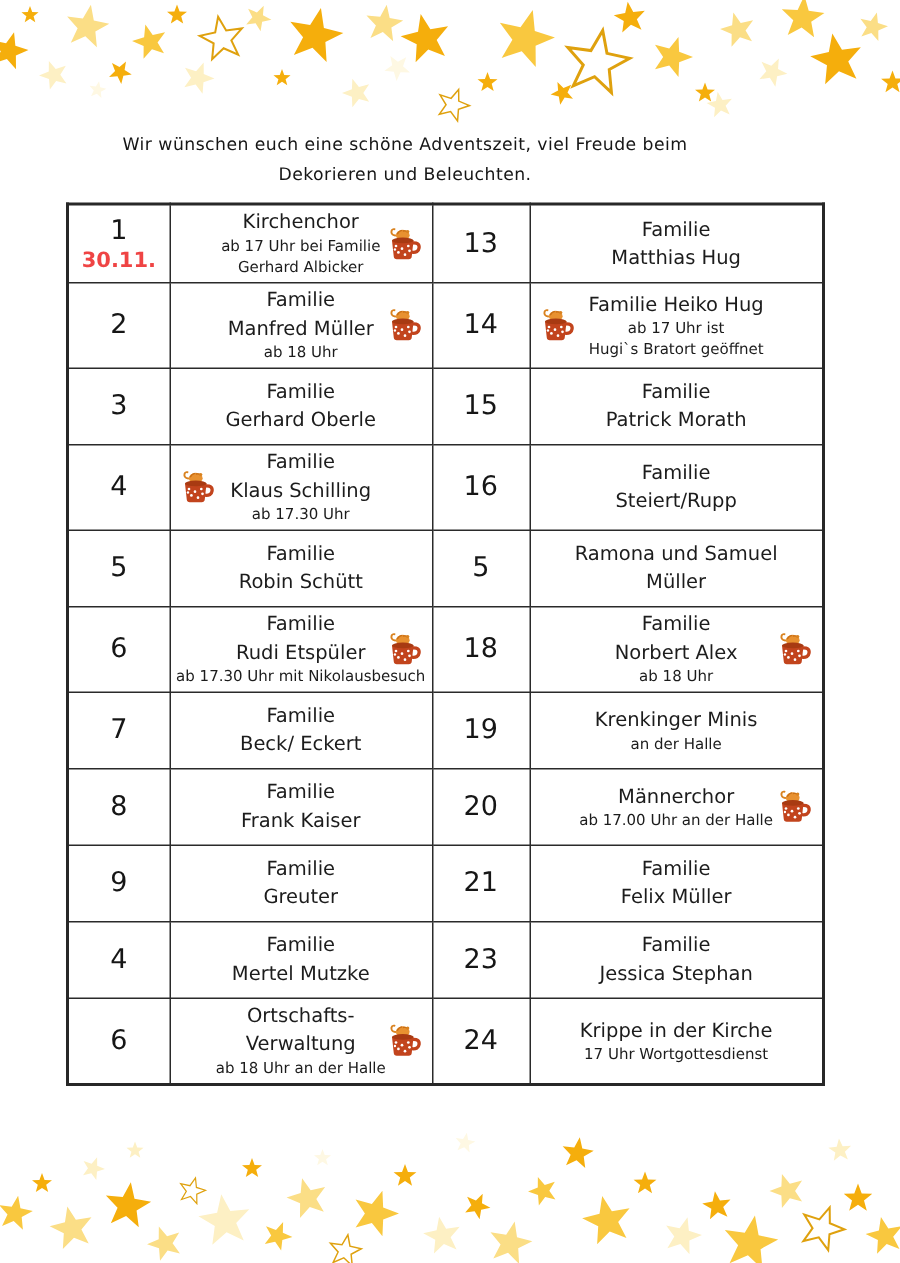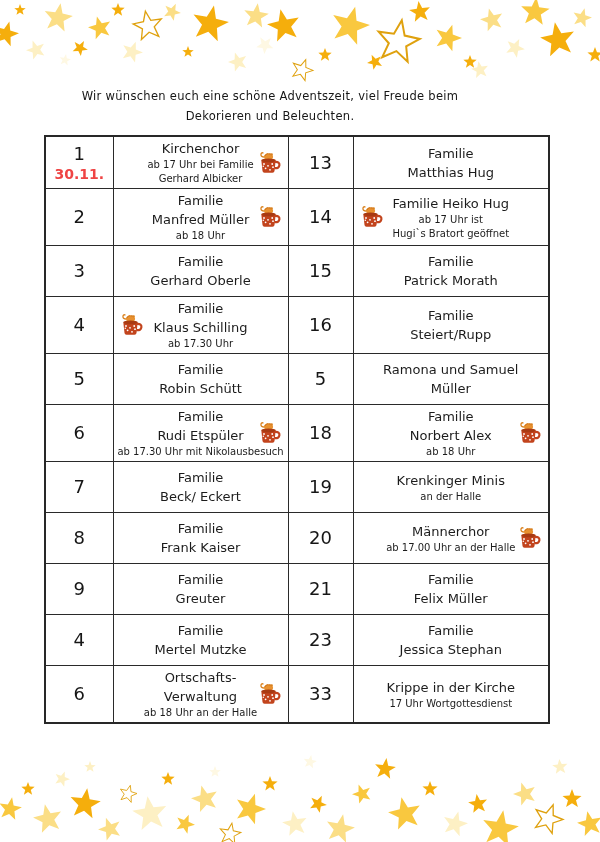--- a/index.html
+++ b/index.html
@@ -444,21 +444,21 @@
     <circle cx="13" cy="19.8" r="0.9" fill="#fff"></circle>
     <circle cx="16" cy="17.2" r="0.9" fill="#fff"></circle>
     <circle cx="6.3" cy="16.3" r="0.8" fill="#fff"></circle>
   </svg>
           </span>
           <div class="line lg">Ortschafts-</div>
           <div class="line lg">Verwaltung</div>
           <div class="line sm">ab 18 Uhr an der Halle</div>
         </td>
         <td class="day-cell">
-          <div class="day-num">33</div>
+          <div class="day-num">24</div>
         </td>
         <td class="entry-cell">
           <div class="line lg">Krippe in der Kirche</div>
           <div class="line sm">17 Uhr Wortgottesdienst</div>
         </td>
       </tr>
     </tbody>
 </table>
 
 </body></html>

